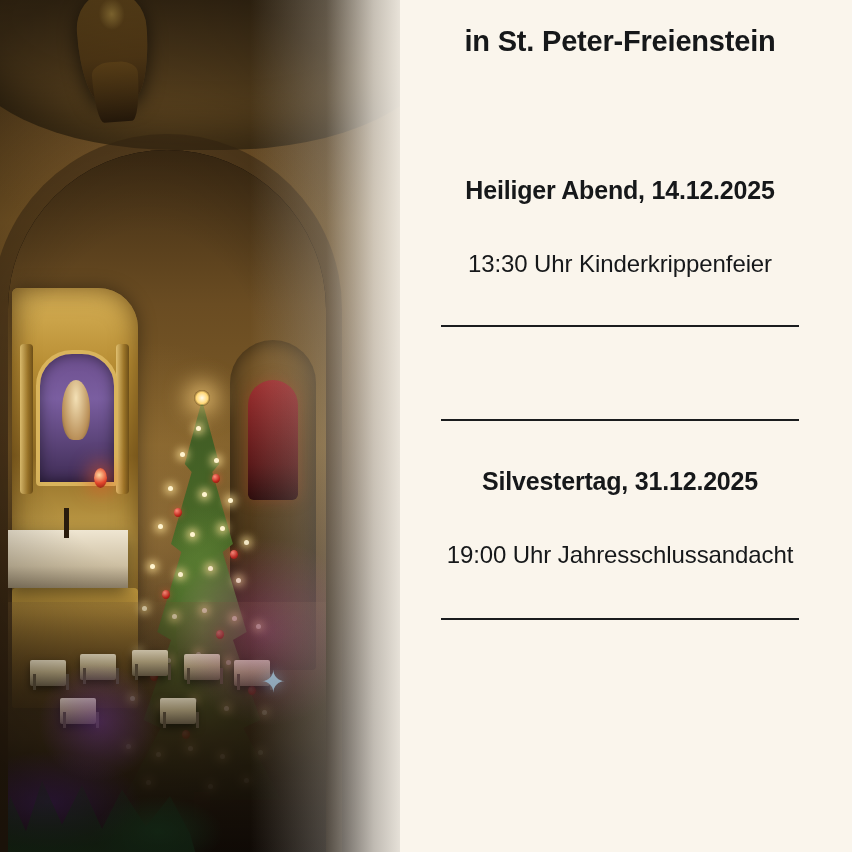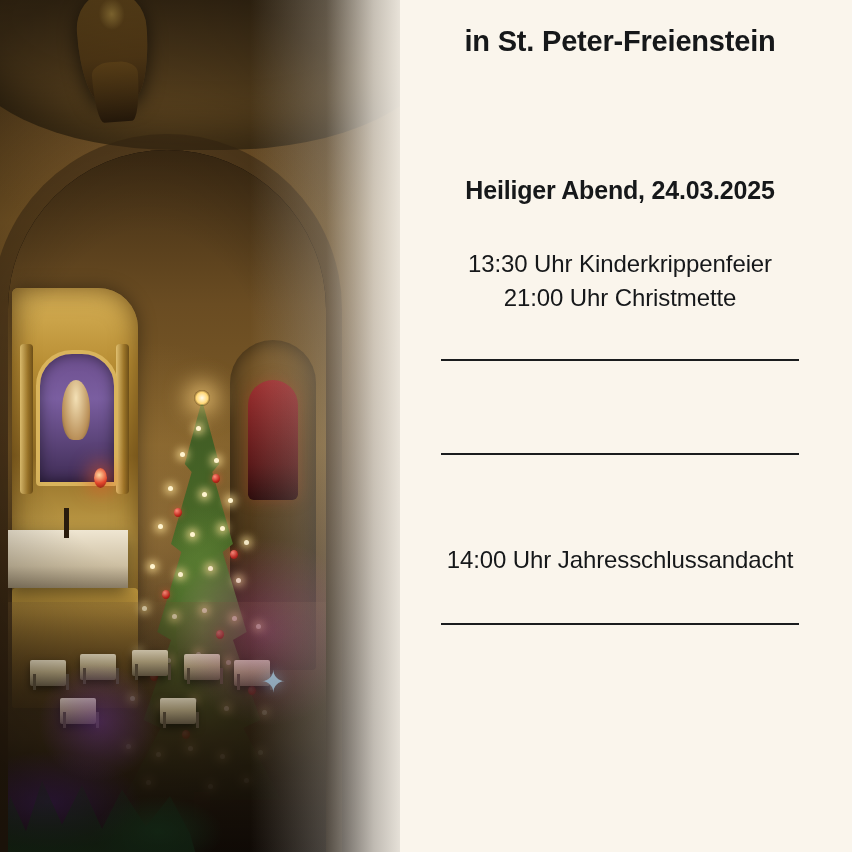--- a/index.html
+++ b/index.html
@@ -449,38 +449,38 @@
 
   <div class="fade-edge"></div>
 
   <div class="text-panel">
 
     <div class="headline">in St. Peter-Freienstein</div>
 
     <div class="sp-1"></div>
 
     <div class="block">
-      <div class="block-title">Heiliger Abend, 24.03.2025</div>
+      <div class="block-title">Heiliger Abend, 14.12.2025</div>
       <div class="sp-2"></div>
       <div class="block-line">13:30 Uhr Kinderkrippenfeier</div>
-      <div class="block-line">21:00 Uhr Christmette</div>
     </div>
 
     <div class="sp-3"></div>
     <hr class="rule">
     <div class="sp-4"></div>
 
 
     <div class="sp-5"></div>
     <hr class="rule">
     <div class="sp-4"></div>
 
     <div class="block">
+      <div class="block-title">Silvestertag, 31.12.2025</div>
       <div class="sp-2"></div>
-      <div class="block-line">14:00 Uhr Jahresschlussandacht</div>
+      <div class="block-line">19:00 Uhr Jahresschlussandacht</div>
     </div>
 
     <div class="sp-5"></div>
     <hr class="rule">
     <div class="sp-6"></div>
 
 
   </div>
 </div>
 

